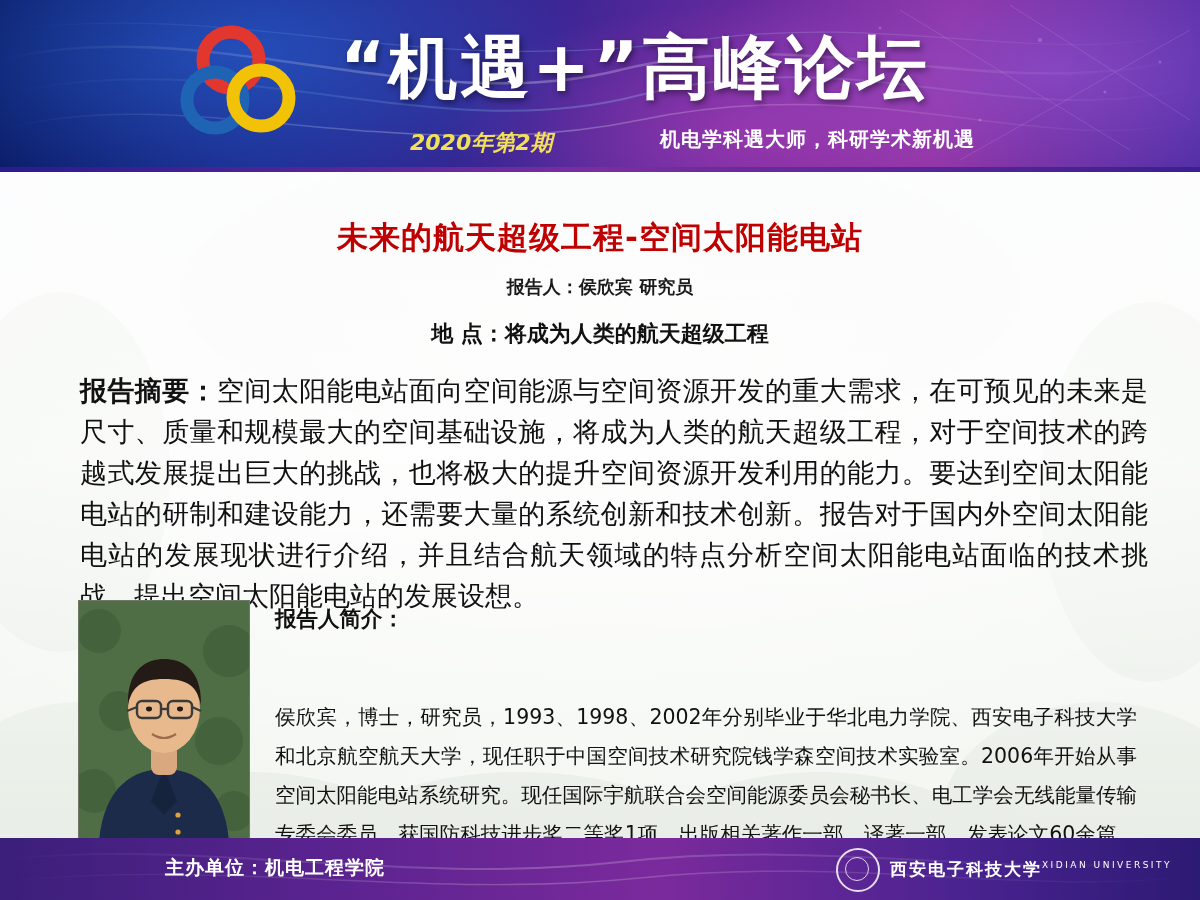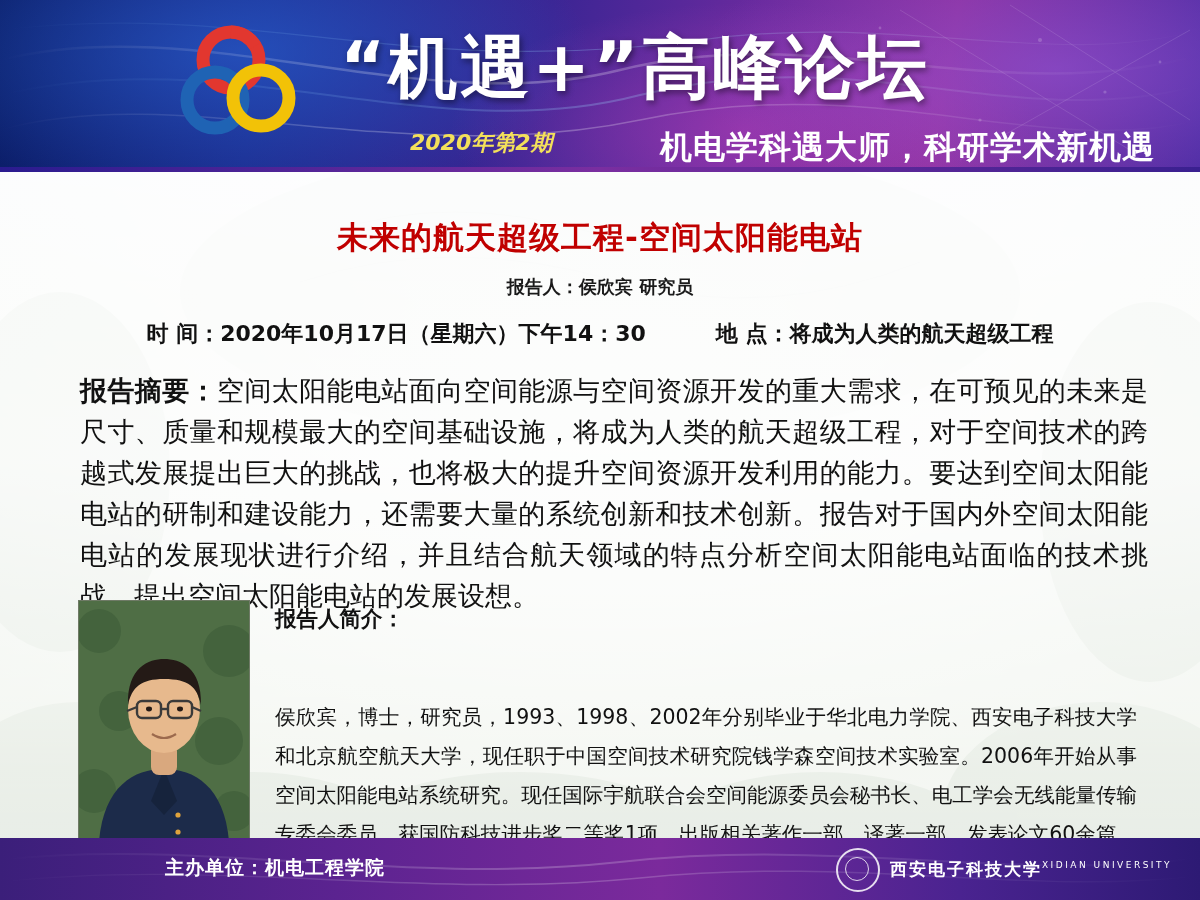--- a/index.html
+++ b/index.html
@@ -73,21 +73,21 @@
     font-size: 22px;
     font-style: italic;
     font-weight: bold;
     color: #f3e05a;
     white-space: nowrap;
   }
   .banner-slogan {
     position: absolute;
     left: 660px;
     top: 126px;
-    font-size: 32px;
+    font-size: 20px;
     font-weight: bold;
     color: #ffffff;
     letter-spacing: 1px;
     white-space: nowrap;
   }
 
   
   .body-bg {
     position: absolute;
     left: 0; top: 172px;
@@ -327,21 +327,20 @@
   </div>
   <div class="white-veil"></div>
 
   <div class="content">
 
     <div class="talk-title">未来的航天超级工程-空间太阳能电站</div>
 
     <div class="speaker-line">报告人：侯欣宾  研究员</div>
 
     <div class="meta-line">
-      <span>时  间：2020年10月17日（星期六）下午14：30</span>
       <span>地  点：将成为人类的航天超级工程</span>
     </div>
 
     <div class="abstract">
       <span class="lead">报告摘要：</span><span>空间太阳能电站面向空间能源与空间资源开发的重大需求，在可预见的未来是尺寸、质量和规模最大的空间基础设施，将成为人类的航天超级工程，对于空间技术的跨越式发展提出巨大的挑战，也将极大的提升空间资源开发利用的能力。要达到空间太阳能电站的研制和建设能力，还需要大量的系统创新和技术创新。报告对于国内外空间太阳能电站的发展现状进行介绍，并且结合航天领域的特点分析空间太阳能电站面临的技术挑战，提出空间太阳能电站的发展设想。</span>
     </div>
 
     <div class="photo">
       <svg class="portrait" viewBox="0 0 170 240" preserveAspectRatio="none">
         <rect x="0" y="0" width="170" height="240" fill="#4f6e45"></rect>

